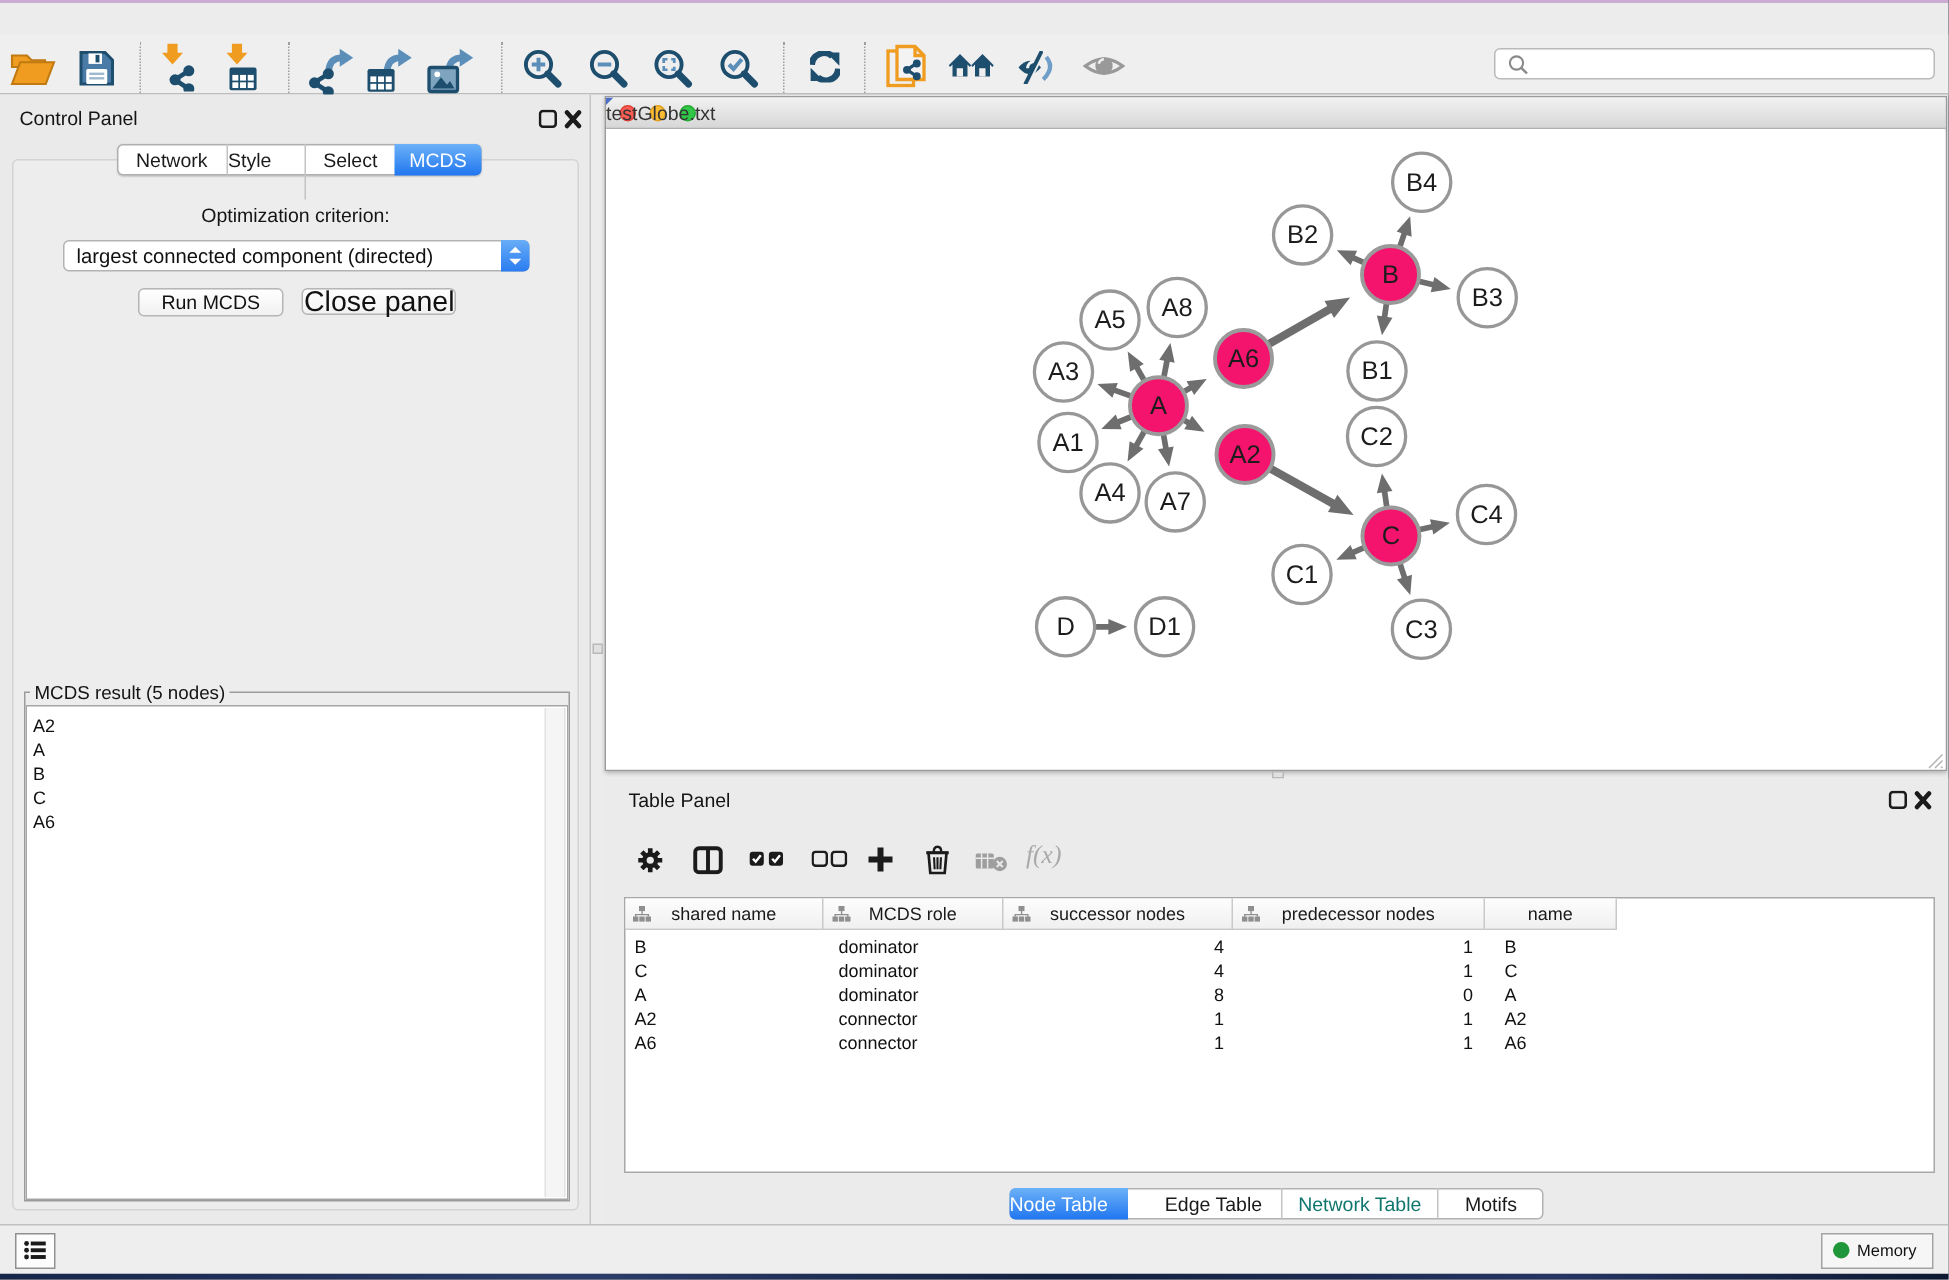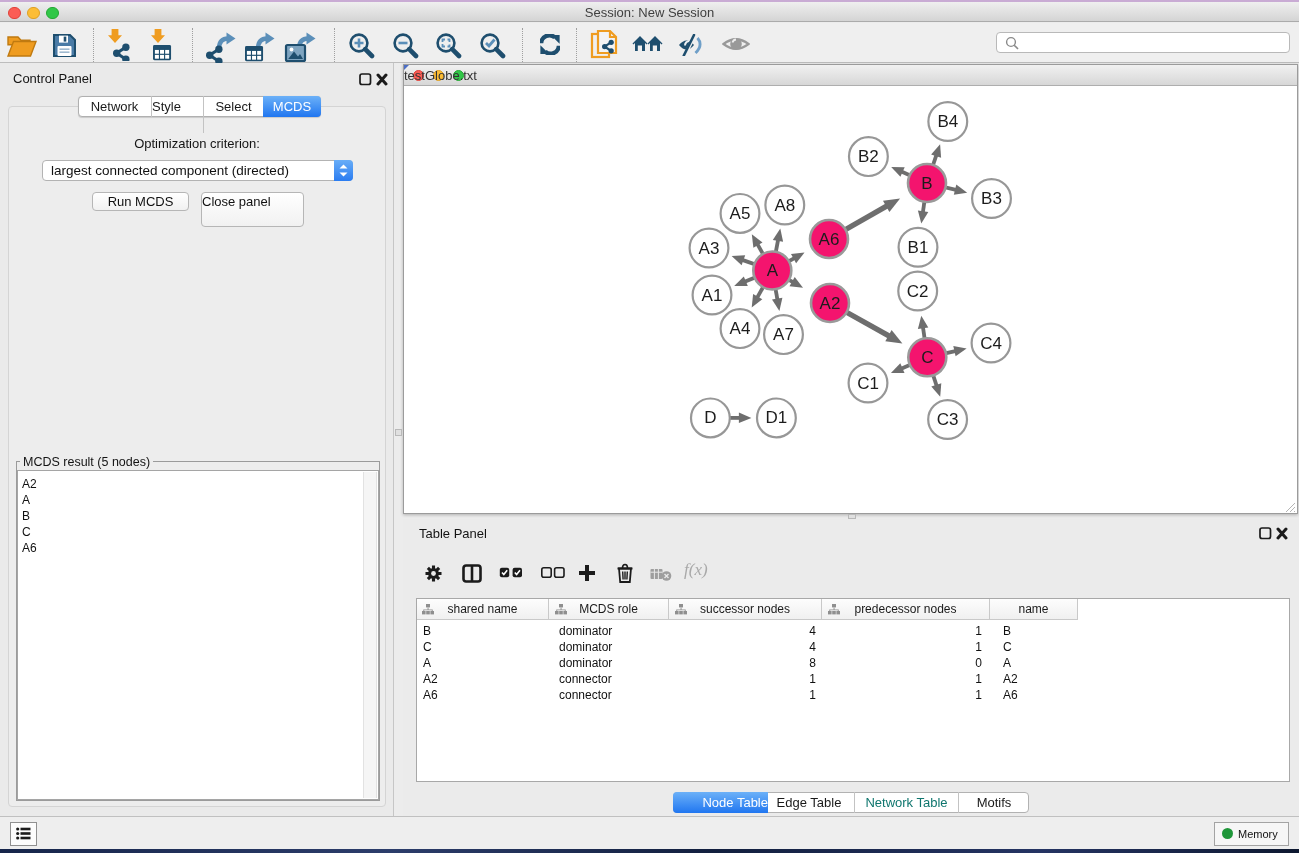--- a/index.html
+++ b/index.html
@@ -3,26 +3,20 @@
 * { margin:0; padding:0; box-sizing:border-box; }
 html,body { width:1299px; height:853px; overflow:hidden; }
 body { font-family:"Liberation Sans", sans-serif; background:#0e1b33; position:relative; }
 .abs { position:absolute; }
 </style></head>
 <body>
 <div class="abs" style="left:0;top:0;width:1299px;height:2px;background:#c9abd4"></div>
 <div class="abs" style="left:0;top:849px;width:1299px;height:4px;background:linear-gradient(90deg,#16254a 0%,#2c3d6b 30%,#121f3e 55%,#253463 80%,#0d1830 100%)"></div>
 <div class="abs" id="app" style="left:0;top:2px;width:1299px;height:847px;background:#ececec">
 
-<div class="abs" style="left:0;top:0;width:1299px;height:20px;background:linear-gradient(#efefef,#d4d4d4);border-bottom:1px solid #ababab">
-  <div class="abs" style="left:8px;top:4.5px;width:12.5px;height:12.5px;border-radius:50%;background:#fb5d55;border:1px solid #e14139"></div>
-  <div class="abs" style="left:27px;top:4.5px;width:12.5px;height:12.5px;border-radius:50%;background:#fcbd35;border:1px solid #dfa023"></div>
-  <div class="abs" style="left:46px;top:4.5px;width:12.5px;height:12.5px;border-radius:50%;background:#31c748;border:1px solid #24a833"></div>
-  <div class="abs" style="left:0;top:3px;width:1299px;text-align:center;font-size:13px;color:#404040">Session: New Session</div>
-</div>
 
 <div class="abs" style="left:0;top:21px;width:1299px;height:40px;background:#efefef;border-bottom:1px solid #bdbdbd"></div>
 <svg style="position:absolute;left:6px;top:29px" width="32" height="28" viewBox="0 0 32 28">
 <path d="M2 6 h10 l3 3.2 h9 v4.5 h-22 z" fill="#ef9c20" stroke="#c07a10" stroke-width="1.4"></path>
 <path d="M2 25 L7.5 10.5 H30 L24.5 25 z" fill="#ef9c20" stroke="#c07a10" stroke-width="1.4"></path>
     </svg>
 <svg style="position:absolute;left:52px;top:31px" width="25" height="25" viewBox="0 0 25 25">
 <path d="M2 2 H18 L23 7 V23 H2 z" fill="#4a7ba6" stroke="#1e4e6e" stroke-width="2"></path>
 <rect x="7" y="2.6" width="9" height="7" fill="#fff"></rect>
 <rect x="11.7" y="3.6" width="2.6" height="5" fill="#1e4e6e"></rect>
@@ -184,21 +178,21 @@
 <div class="abs" style="left:8px;top:134px;width:378px;text-align:center;font-size:13px;color:#141414">Optimization criterion:</div>
 
 <div class="abs" style="left:42px;top:158px;width:311px;height:21px;background:#fff;border:1px solid #b3b3b3;border-radius:4px"></div>
 <div class="abs" style="left:334px;top:158px;width:19px;height:21px;background:linear-gradient(#68adf7,#2a7cf1);border-radius:0 4px 4px 0"></div>
 <svg class="abs" style="left:337px;top:161px" width="13" height="15" viewBox="0 0 13 15">
       <path d="M2.5 5.5 L6.5 1.5 L10.5 5.5 z M2.5 9.5 L6.5 13.5 L10.5 9.5 z" fill="#fff"></path>
     </svg>
 <div class="abs" style="left:51px;top:161px;font-size:13.5px;color:#111">largest connected component (directed)</div>
 
 <div class="abs" style="left:92px;top:190px;width:97px;height:19px;background:linear-gradient(#fff,#f1f1f1);border:1px solid #b6b6b6;border-radius:4px;font-size:13px;color:#111;text-align:center;line-height:18px">Run MCDS</div>
-<div class="abs" style="left:201px;top:190px;width:103px;height:35px;background:linear-gradient(#fff,#f1f1f1);border:1px solid #b6b6b6;border-radius:4px;font-size:13px;color:#111;text-align:left;line-height:18px">Close panel</div>
+<div class="abs" style="left:201px;top:190px;width:103px;height:18px;background:linear-gradient(#fff,#f1f1f1);border:1px solid #b6b6b6;border-radius:4px;font-size:19px;color:#111;text-align:right;line-height:18px">Close panel</div>
 
 <div class="abs" style="left:16px;top:459px;width:364px;height:340px;border:1px solid #9b9b9b"></div>
 <div class="abs" style="left:20px;top:453px;background:#ededed;padding:0 3px;font-size:12.5px;color:#141414">MCDS result (5 nodes)</div>
 <div class="abs" style="left:17px;top:468px;width:362px;height:330px;background:#fff;border:1px solid #a5a5a5"></div>
 <div class="abs" style="left:363px;top:470px;width:14px;height:326px;background:#f5f5f5;border-left:1px solid #e2e2e2;border-right:1px solid #e2e2e2"></div>
 <div class="abs" style="left:22px;top:474px;font-size:12px;line-height:16px;color:#111">A2<br>A<br>B<br>C<br>A6</div>
 
 <div class="abs" style="left:403px;top:62px;width:895px;height:450px;background:#fff;border:1px solid #9b9b9b;box-shadow:0 1px 3px rgba(0,0,0,.25)">
   <div class="abs" style="left:0;top:0;width:893px;height:21px;background:linear-gradient(#f1f1f1,#d7d7d7);border-bottom:1px solid #aeaeae">
     <div class="abs" style="left:9px;top:5px;width:11px;height:11px;border-radius:50%;background:#fb5d55;border:1px solid #e14139"></div>
@@ -404,21 +398,21 @@
       </g>
     </svg>
 
 <div class="abs" style="left:423px;top:621px;width:120px;font-size:12px;line-height:16px;color:#111">B<br>C<br>A<br>A2<br>A6</div>
 <div class="abs" style="left:559px;top:621px;width:120px;font-size:12px;line-height:16px;color:#111">dominator<br>dominator<br>dominator<br>connector<br>connector</div>
 <div class="abs" style="left:700px;top:621px;width:116px;font-size:12px;line-height:16px;color:#111;text-align:right">4<br>4<br>8<br>1<br>1</div>
 <div class="abs" style="left:860px;top:621px;width:122px;font-size:12px;line-height:16px;color:#111;text-align:right">1<br>1<br>0<br>1<br>1</div>
 <div class="abs" style="left:1003px;top:621px;width:80px;font-size:12px;line-height:16px;color:#111">B<br>C<br>A<br>A2<br>A6</div>
 
 <div class="abs" style="left:673px;top:790px;width:356px;height:21px;background:#fff;border:1px solid #b2b2b2;border-radius:4px"></div>
-<div class="abs" style="left:673px;top:790px;width:95px;height:21px;background:linear-gradient(#6cb1f8,#2076f0);border-radius:4px 0 0 4px;font-size:13px;color:#fff;text-align:right;line-height:21px">Node Table</div>
+<div class="abs" style="left:673px;top:790px;width:79px;height:21px;background:linear-gradient(#6cb1f8,#2076f0);border-radius:4px 0 0 4px;font-size:13px;color:#fff;text-align:left;line-height:21px">Node Table</div>
 <div class="abs" style="left:764px;top:790px;width:90px;height:21px;font-size:13px;color:#1a1a1a;text-align:center;line-height:21px">Edge Table</div>
 <div class="abs" style="left:854px;top:790px;width:104px;height:21px;border-left:1px solid #c3c3c3;font-size:13px;color:#0f766e;text-align:center;line-height:21px">Network Table</div>
 <div class="abs" style="left:958px;top:790px;width:71px;height:21px;border-left:1px solid #c3c3c3;font-size:13px;color:#1a1a1a;text-align:center;line-height:21px">Motifs</div>
 
 <div class="abs" style="left:0;top:814px;width:1299px;height:33px;background:#eeeeee;border-top:1px solid #c0c0c0"></div>
 <div class="abs" style="left:10px;top:820px;width:27px;height:24px;background:#fcfcfc;border:1px solid #909090"></div>
 <svg class="abs" style="left:16px;top:825px" width="15" height="13" viewBox="0 0 15 13">
       <g fill="#1b1b1b">
         <circle cx="1.7" cy="2" r="1.6"></circle>
         <circle cx="1.7" cy="6.5" r="1.6"></circle>

